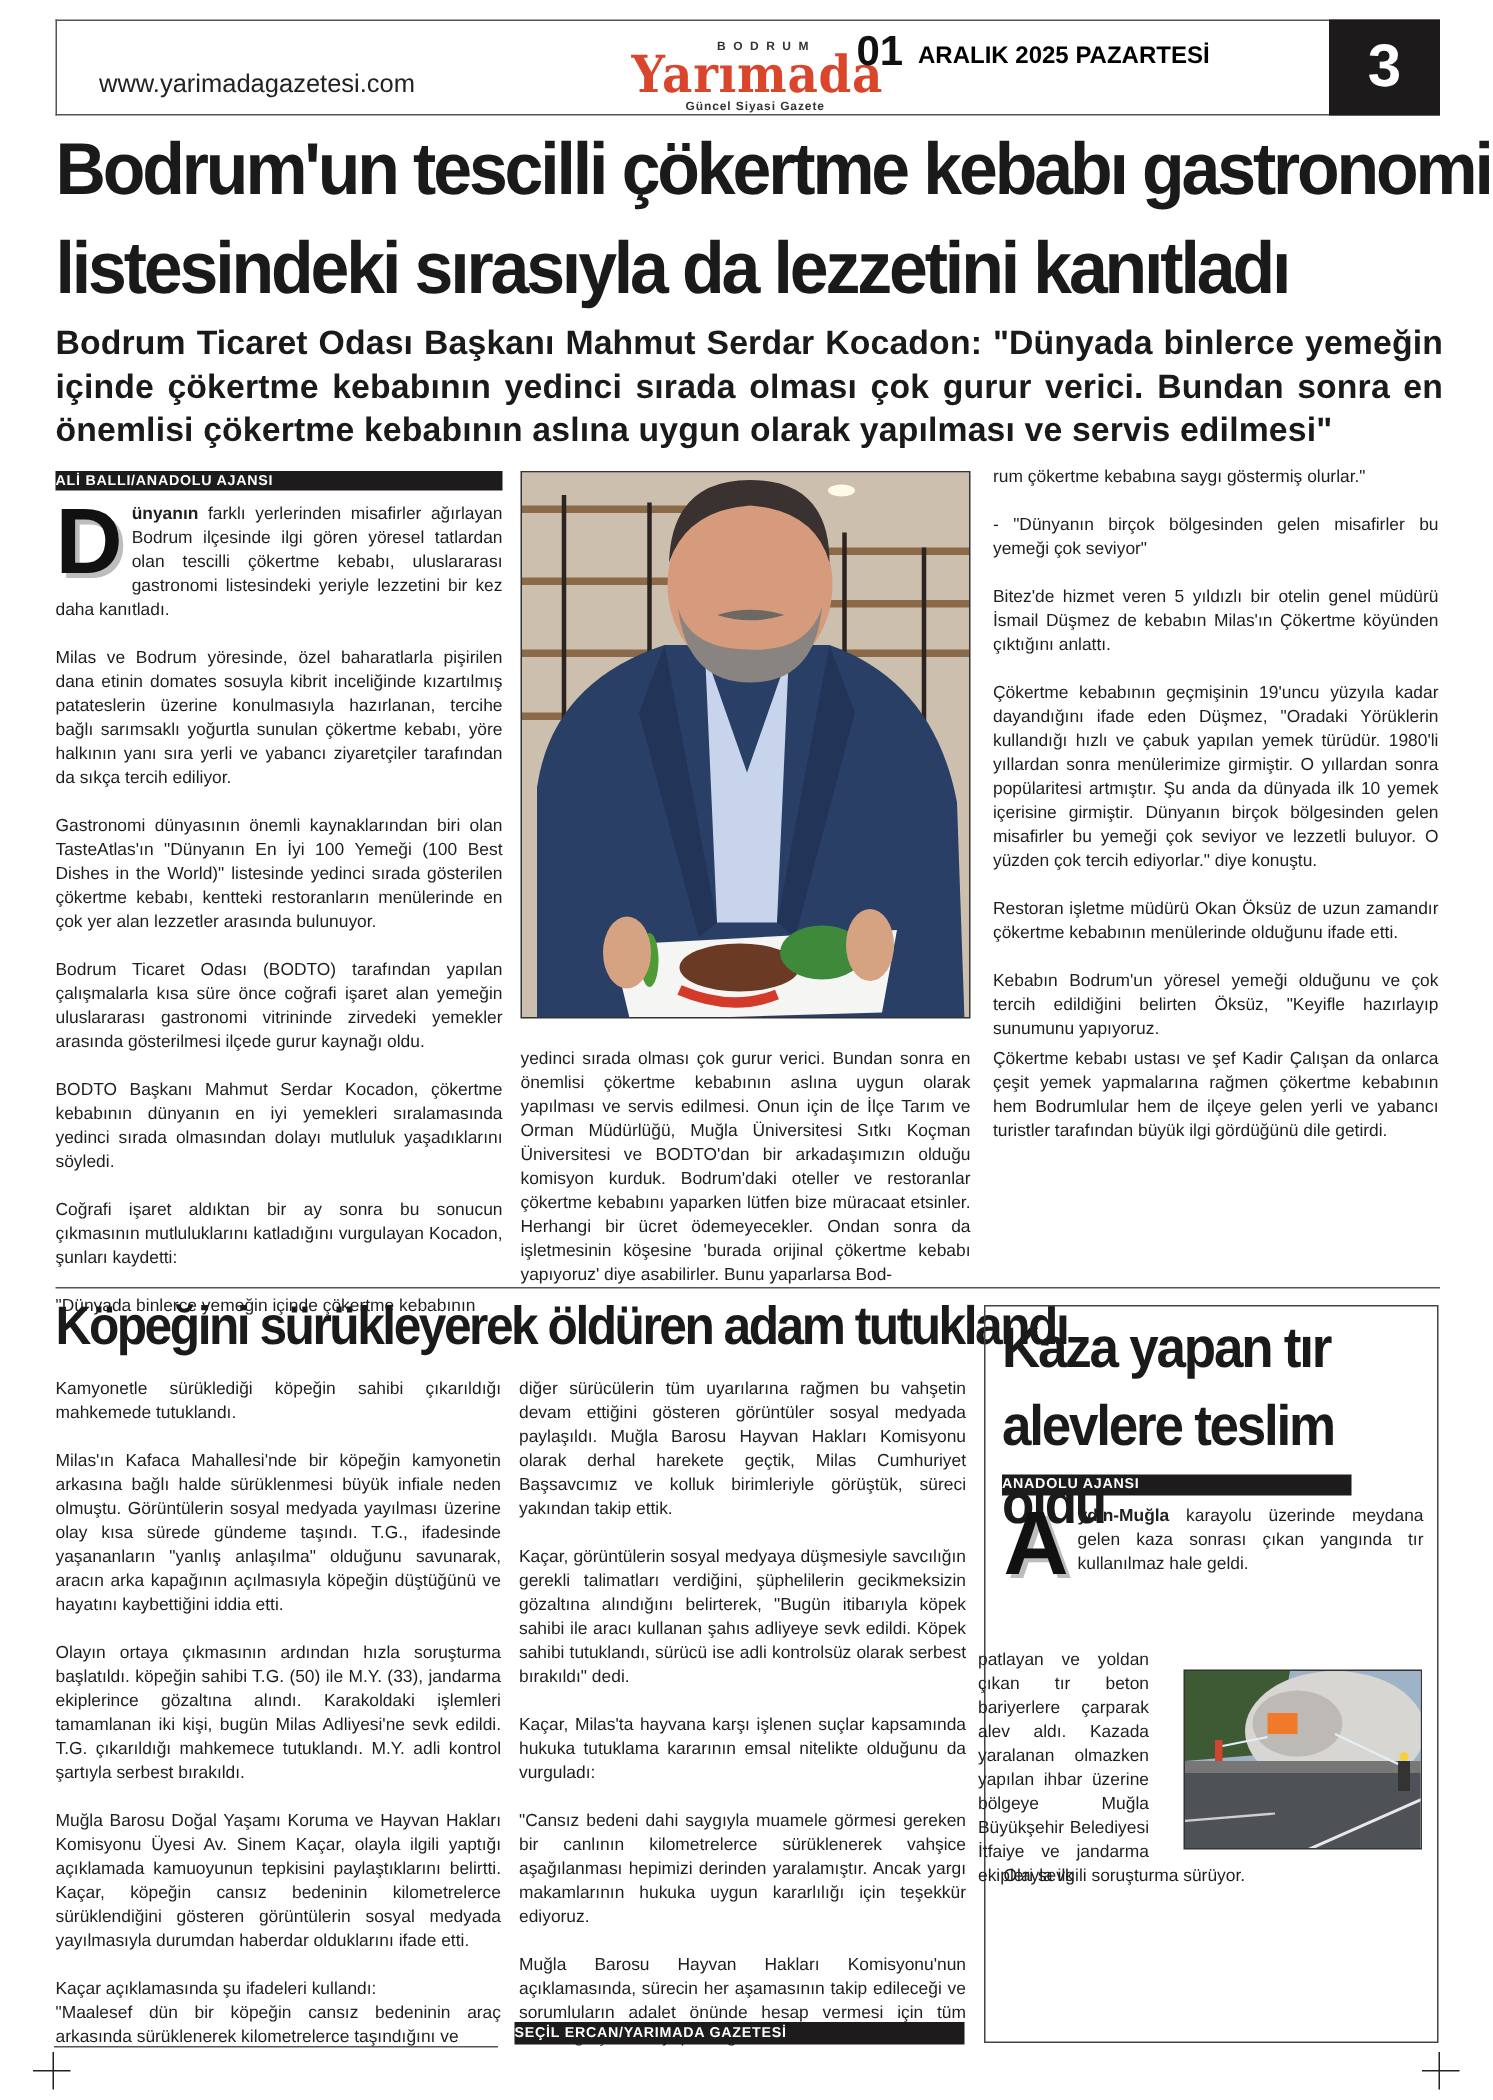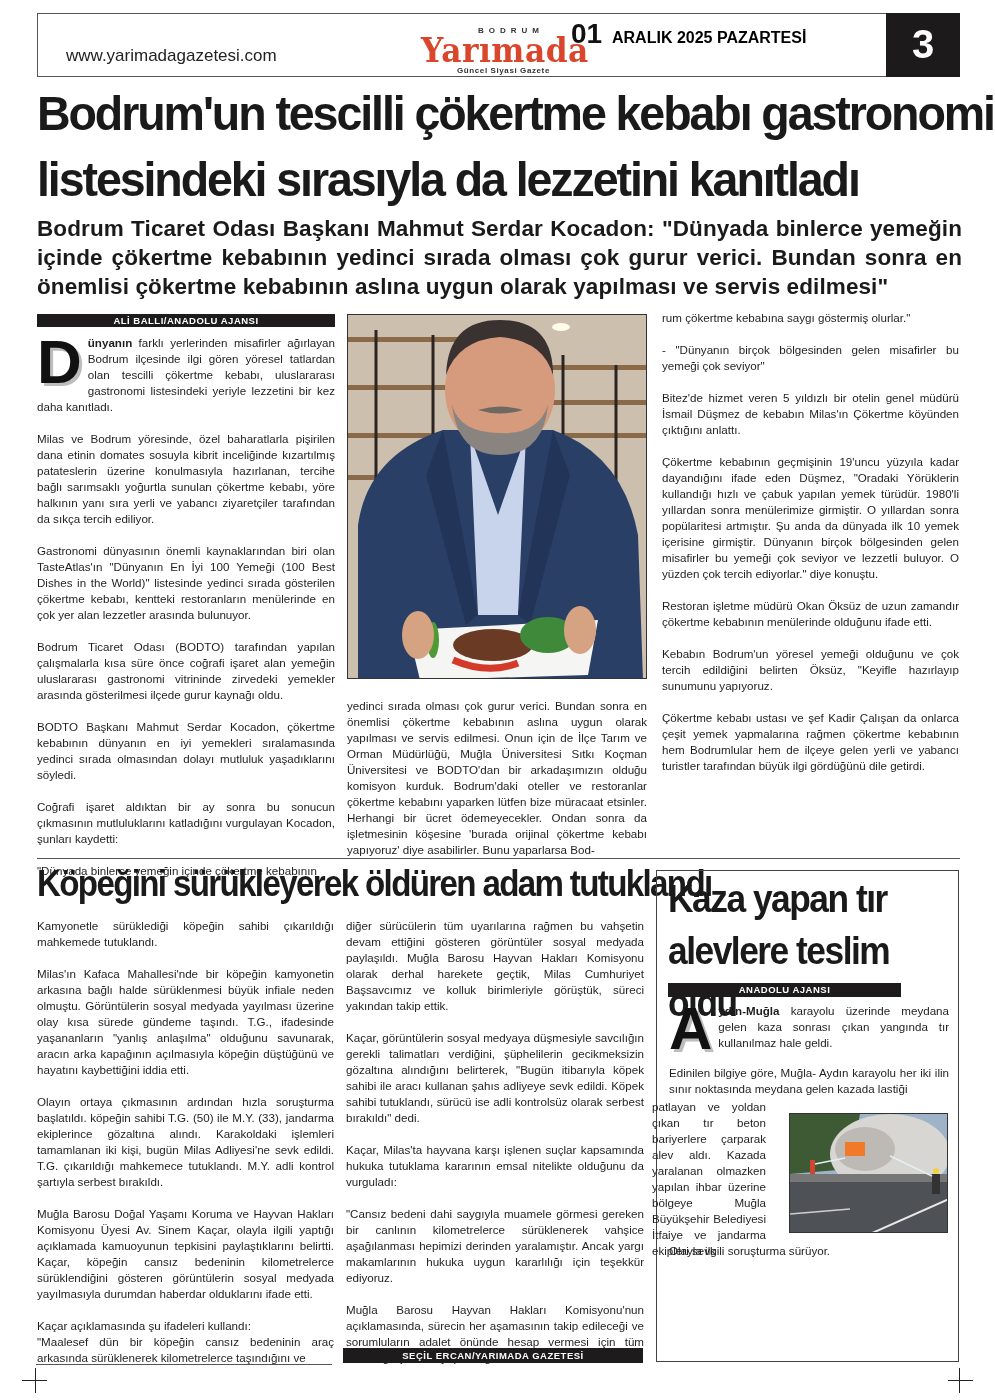--- a/index.html
+++ b/index.html
@@ -14,21 +14,21 @@
   .logo .main { position: absolute; left: 0; top: 4px; font-family: "DejaVu Serif", serif; font-size: 34px; color: #d9462b; letter-spacing: 0.5px; font-weight: bold; transform: scaleX(0.92); transform-origin: left; }
   .logo .sub { position: absolute; left: 36px; top: 40px; font-size: 8px; font-weight: bold; color: #333; letter-spacing: 0.6px; }
   .date-num { position: absolute; left: 570px; top: 18px; font-size: 28px; font-weight: bold; color: #111; }
   .date-txt { position: absolute; left: 611px; top: 29px; font-size: 16px; font-weight: bold; color: #000000; }
   .page-num { position: absolute; left: 886px; top: 13px; width: 74px; height: 64px; background: #1c1a1b; color: #fff; font-size: 40px; font-weight: bold; text-align: center; line-height: 62px; }
 
   
   .headline { position: absolute; left: 37px; top: 80px; width: 930px; font-size: 49px; font-weight: bold; line-height: 66px; letter-spacing: -2.2px; color: #1a1a1a; transform: scaleX(0.95); transform-origin: left; white-space: nowrap; }
   .subhead { position: absolute; left: 37px; top: 214px; width: 925px; font-size: 22.5px; font-weight: bold; line-height: 29px; color: #1a1a1a; text-align: justify; letter-spacing: 0.1px; }
 
-  .credit-bar { position: absolute; background: #1d1b1c; color: #fff; font-size: 9.5px; font-weight: bold; text-align: center; letter-spacing: 0.5px; }
+  .credit-bar { position: absolute; background: #1d1b1c; color: #fff; font-size: 9.5px; font-weight: bold; letter-spacing: 0.5px; }
   .col { position: absolute; font-size: 11.6px; line-height: 16px; text-align: justify; color: #1e1e1e; hyphens: manual; }
   .col p { margin-bottom: 16px; }
   .col p.tight { margin-bottom: 0; }
   .dropcap { float: left; font-size: 62px; font-weight: bold; line-height: 50px; margin: 2px 6px 0 0; color: #111; text-shadow: 3px 3px 0 #bdbdbd; font-family: "Liberation Sans", sans-serif; }
   .lead-bold { font-weight: bold; }
 
   
   .photo1 { position: absolute; left: 347px; top: 314px; width: 300px; height: 365px; border: 1px solid #333; overflow: hidden; background: linear-gradient(180deg, #c8b69c 0%, #a98c6c 35%, #6a5443 70%, #4a3a2f 100%); }
 
   
@@ -119,21 +119,21 @@
 <div class="col" style="left:347px;top:698px;width:300px;">
   <p class="tight">yedinci sırada olması çok gurur verici. Bundan sonra en önemlisi çökertme kebabının aslına uygun olarak yapılması ve servis edilmesi. Onun için de İlçe Tarım ve Orman Müdürlüğü, Muğla Üniversitesi Sıtkı Koçman Üniversitesi ve BODTO'dan bir arkadaşımızın olduğu komisyon kurduk. Bodrum'daki oteller ve restoranlar çökertme kebabını yaparken lütfen bize müracaat etsinler. Herhangi bir ücret ödemeyecekler. Ondan sonra da işletmesinin köşesine 'burada orijinal çökertme kebabı yapıyoruz' diye asabilirler. Bunu yaparlarsa Bod-</p>
 </div>
 
 <div class="col" style="left:662px;top:310px;width:297px;">
   <p>rum çökertme kebabına saygı göstermiş olurlar."</p>
   <p>- "Dünyanın birçok bölgesinden gelen misafirler bu yemeği çok seviyor"</p>
   <p>Bitez'de hizmet veren 5 yıldızlı bir otelin genel müdürü İsmail Düşmez de kebabın Milas'ın Çökertme köyünden çıktığını anlattı.</p>
   <p>Çökertme kebabının geçmişinin 19'uncu yüzyıla kadar dayandığını ifade eden Düşmez, "Oradaki Yörüklerin kullandığı hızlı ve çabuk yapılan yemek türüdür. 1980'li yıllardan sonra menülerimize girmiştir. O yıllardan sonra popülaritesi artmıştır. Şu anda da dünyada ilk 10 yemek içerisine girmiştir. Dünyanın birçok bölgesinden gelen misafirler bu yemeği çok seviyor ve lezzetli buluyor. O yüzden çok tercih ediyorlar." diye konuştu.</p>
   <p>Restoran işletme müdürü Okan Öksüz de uzun zamandır çökertme kebabının menülerinde olduğunu ifade etti.</p>
-  <p style="margin-bottom:16px;">Kebabın Bodrum'un yöresel yemeği olduğunu ve çok tercih edildiğini belirten Öksüz, "Keyifle hazırlayıp sunumunu yapıyoruz.</p>
+  <p style="margin-bottom:4px;">Kebabın Bodrum'un yöresel yemeği olduğunu ve çok tercih edildiğini belirten Öksüz, "Keyifle hazırlayıp sunumunu yapıyoruz.</p>
   <p class="tight">Çökertme kebabı ustası ve şef Kadir Çalışan da onlarca çeşit yemek yapmalarına rağmen çökertme kebabının hem Bodrumlular hem de ilçeye gelen yerli ve yabancı turistler tarafından büyük ilgi gördüğünü dile getirdi.</p>
 </div>
 
 <div class="hr" style="left:37px;top:858px;width:923px;"></div>
 
 <h2 class="headline2">Köpeğini sürükleyerek öldüren adam tutuklandı</h2>
 
 <div class="col" style="left:37px;top:918px;width:297px;">
   <p>Kamyonetle sürüklediği köpeğin sahibi çıkarıldığı mahkemede tutuklandı.</p>
   <p>Milas'ın Kafaca Mahallesi'nde bir köpeğin kamyonetin arkasına bağlı halde sürüklenmesi büyük infiale neden olmuştu. Görüntülerin sosyal medyada yayılması üzerine olay kısa sürede gündeme taşındı.  T.G., ifadesinde yaşananların "yanlış anlaşılma" olduğunu savunarak, aracın arka kapağının açılmasıyla köpeğin düştüğünü ve hayatını kaybettiğini iddia etti.</p>
@@ -157,21 +157,20 @@
 <h2 class="headline3">
   <span>Kaza yapan tır</span><br>
   <span>alevlere teslim oldu</span>
 </h2>
 <div class="credit-bar" style="left:668px;top:983px;width:233px;height:14px;line-height:14px;">ANADOLU AJANSI</div>
 
 <div class="col" style="left:669px;top:1003px;width:280px;">
   <p style="margin-bottom:14px;">
     <span class="dropcap" style="font-size:60px;line-height:48px;">A</span><span class="lead-bold">ydın-Muğla</span><span> karayolu üzerinde meydana gelen kaza sonrası çıkan yangında tır kullanılmaz hale geldi.</span>
   </p>
-  <p class="tight">Edinilen bilgiye göre, Muğla- Aydın karayolu her iki ilin sınır noktasında meydana gelen kazada lastiği</p>
 </div>
 
 <div class="col" style="left:652px;top:1099px;width:114px;">
   <p class="tight">patlayan ve yoldan çıkan tır beton bariyerlere çarparak alev aldı. Kazada yaralanan olmazken yapılan ihbar üzerine bölgeye Muğla Büyükşehir Belediyesi İtfaiye ve jandarma ekipleri sevk</p>
 </div>
 
 <div class="photo2">
   <svg width="159" height="120" viewBox="0 0 159 120">
     <rect width="159" height="120" fill="#9fb3c8"></rect>
     <path d="M0 0 L70 0 L60 55 L0 60 Z" fill="#3d5a34"></path>

